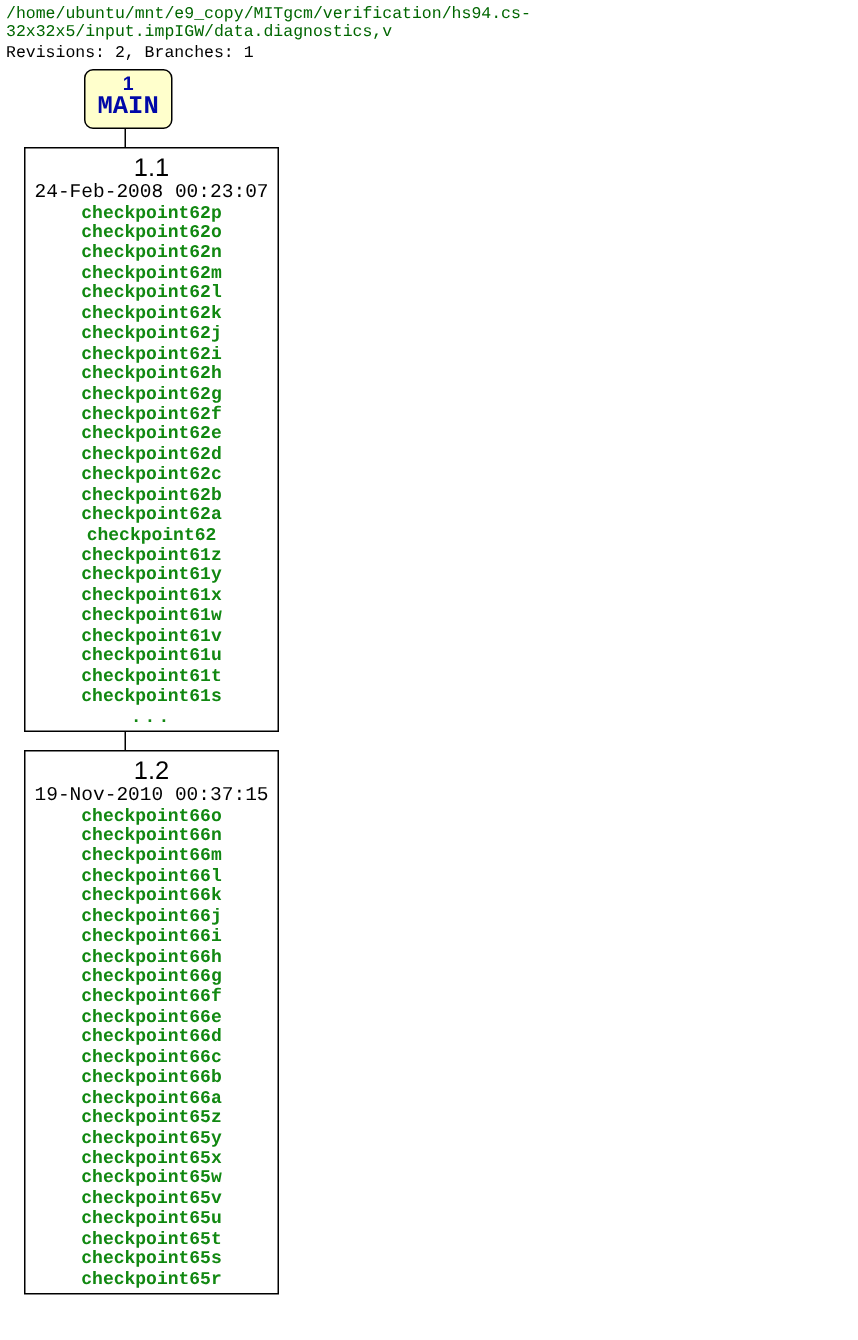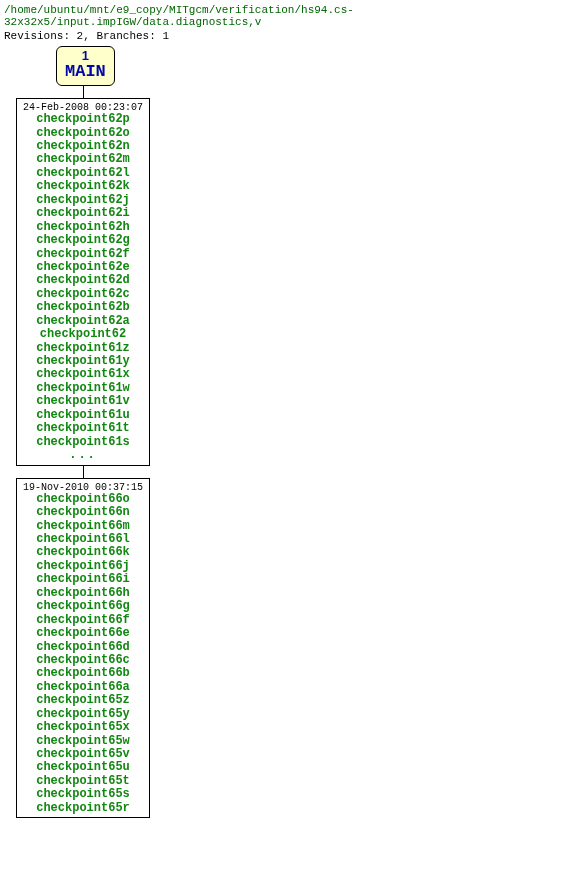--- a/index.html
+++ b/index.html
@@ -64,21 +64,21 @@
     padding: 3px 6px 2px 6px;
     line-height: 1.12;
   }
   .rev-title {
     font-size: 17px;
     color: #000000;
     margin-bottom: 0px;
   }
   .rev-date {
     font-family: "Courier New", monospace;
-    font-size: 10px;
+    font-size: 13px;
     color: #000000;
   }
   .tag {
     font-family: "Courier New", monospace;
     font-weight: bold;
     color: #118811;
     font-size: 12px;
   }
   .ellips {
     color: #118811;
@@ -99,20 +99,21 @@
   <div class="branch-box-wrap">
     <div class="branch-box">
       <div class="branch-num">1</div>
       <div class="branch-name">MAIN</div>
     </div>
   </div>
 
   <div class="connector"></div>
 
   <div class="rev-box" id="rev-0">
+    <div class="rev-title">1.1</div>
     <div class="rev-date">24-Feb-2008 00:23:07</div>
     <div id="tags-0">
         <div class="tag">checkpoint62p</div>
         <div class="tag">checkpoint62o</div>
         <div class="tag">checkpoint62n</div>
         <div class="tag">checkpoint62m</div>
         <div class="tag">checkpoint62l</div>
         <div class="tag">checkpoint62k</div>
         <div class="tag">checkpoint62j</div>
         <div class="tag">checkpoint62i</div>
@@ -133,20 +134,21 @@
         <div class="tag">checkpoint61u</div>
         <div class="tag">checkpoint61t</div>
         <div class="tag">checkpoint61s</div>
       </div>
     <div class="ellips">...</div>
   </div>
 
   <div class="connector"></div>
 
   <div class="rev-box" id="rev-1">
+    <div class="rev-title">1.2</div>
     <div class="rev-date">19-Nov-2010 00:37:15</div>
     <div id="tags-1">
         <div class="tag">checkpoint66o</div>
         <div class="tag">checkpoint66n</div>
         <div class="tag">checkpoint66m</div>
         <div class="tag">checkpoint66l</div>
         <div class="tag">checkpoint66k</div>
         <div class="tag">checkpoint66j</div>
         <div class="tag">checkpoint66i</div>
         <div class="tag">checkpoint66h</div>

